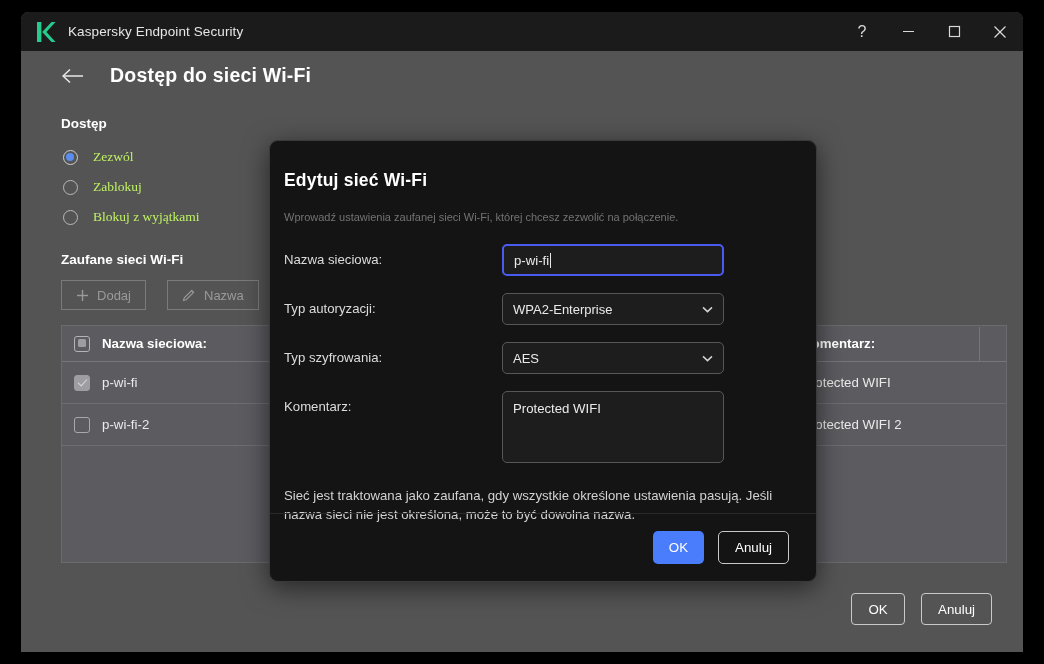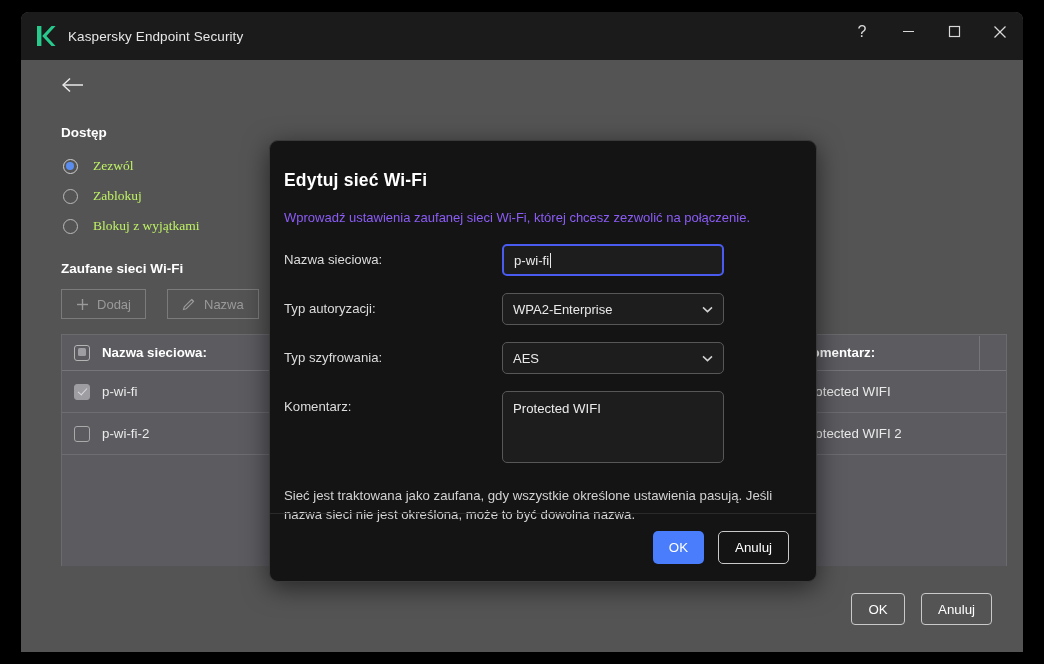--- a/index.html
+++ b/index.html
@@ -23,21 +23,21 @@
     width: 1002px;
     height: 640px;
     background: #545454;
     border-radius: 8px 8px 0 0;
     overflow: hidden;
   }
 
   
   .titlebar {
     position: relative;
-    height: 48px;
+    height: 39px;
     background: #1b1b1b;
     display: flex;
     align-items: center;
   }
   .logo {
     margin-left: 15px;
     width: 20px;
     height: 22px;
     position: relative;
     flex: none;
@@ -293,22 +293,22 @@
     padding: 29px 29px 0 14px;
   }
   .dlg-title {
     color: #ffffff;
     font-size: 17.5px;
     font-weight: bold;
     letter-spacing: .2px;
   }
   .dlg-desc {
     margin-top: 17px;
-    color: #8b5cf6;
-    font-size: 13px;
+    color: #737373;
+    font-size: 11px;
     line-height: 19px;
     max-width: 470px;
   }
   .field {
     display: flex;
     align-items: flex-start;
     margin-top: 17px;
   }
   .field-label {
     width: 218px;
@@ -446,20 +446,21 @@
     </div>
   </div>
 
   <div class="page-header">
     <div class="back-arrow">
       <svg width="22" height="16" viewBox="0 0 22 16">
         <line x1="1" y1="8" x2="21" y2="8" stroke="#e9e9e9" stroke-width="1.5"></line>
         <polyline points="8,1.5 1,8 8,14.5" fill="none" stroke="#e9e9e9" stroke-width="1.5"></polyline>
       </svg>
     </div>
+    <div class="page-title">Dostęp do sieci Wi-Fi</div>
   </div>
 
   <div class="content">
 
     <div class="section-label">Dostęp</div>
 
     <div class="radio-row">
       <span class="radio checked"></span>
       <span class="radio-label">Zezwól</span>
     </div>

